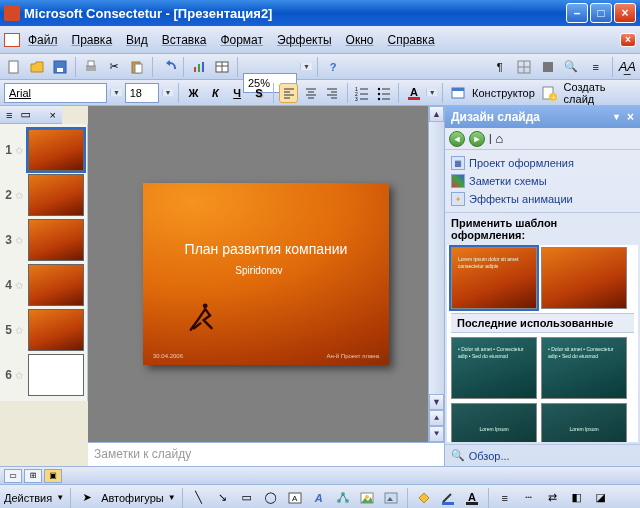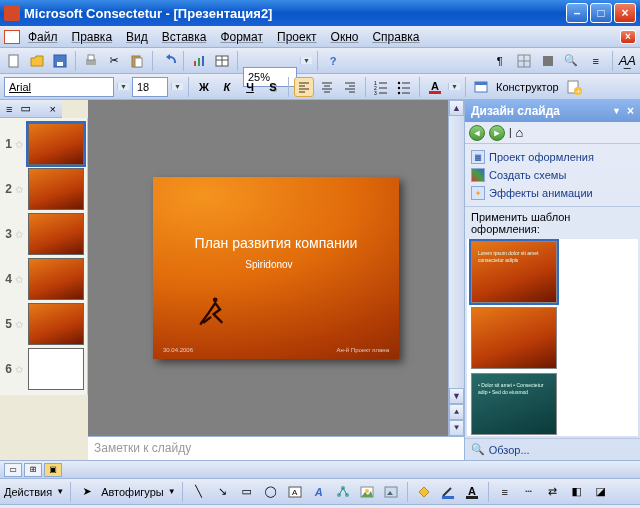--- a/index.html
+++ b/index.html
@@ -6,21 +6,21 @@
   body { width: 640px; height: 508px; background: #ece9d8; font-size: 11px; overflow: hidden; }
 
   .titlebar { height: 26px; background: linear-gradient(to bottom, #3a8be8 0%, #0a56c6 50%, #1861d8 100%); display: flex; align-items: center; padding: 0 4px; color: #fff; font-weight: bold; font-size: 13px; }
   .titlebar .app-icon { width: 16px; height: 16px; background: #d44a26; margin-right: 4px; border-radius: 2px; }
   .titlebar .title { flex: 1; }
   .win-btns { display: flex; gap: 2px; }
   .win-btn { width: 22px; height: 20px; border-radius: 3px; border: 1px solid #fff; display: flex; align-items: center; justify-content: center; font-size: 12px; font-weight: bold; color: #fff; }
   .win-min, .win-max { background: linear-gradient(#6aa8f0,#2a6bd0); }
   .win-close { background: linear-gradient(#f08060,#d03010); }
 
-  .menubar { height: 22px; background: linear-gradient(#e7ecf7,#c3d3ee); display: flex; align-items: center; padding: 0 4px; gap: 2px; border-bottom: 1px solid #9cb5d8; }
+  .menubar { height: 28px; background: linear-gradient(#e7ecf7,#c3d3ee); display: flex; align-items: center; padding: 0 4px; gap: 2px; border-bottom: 1px solid #9cb5d8; }
   .menubar .mdoc-icon { width: 16px; height: 14px; background: #fff; border: 1px solid #d44a26; }
   .menubar .mitem { padding: 2px 6px; font-size: 12px; text-decoration: underline; text-decoration-color: rgba(0,0,0,0.3); }
 
   .toolbar { height: 26px; background: linear-gradient(#e7ecf7,#c3d3ee); display: flex; align-items: center; padding: 0 4px; gap: 3px; border-bottom: 1px solid #9cb5d8; }
   .tb-btn { width: 20px; height: 20px; display: flex; align-items: center; justify-content: center; border: 1px solid transparent; border-radius: 3px; }
   .tb-sep { width: 1px; height: 20px; background: #a8bad8; margin: 0 2px; }
   .tb-combo { height: 20px; background: #fff; border: 1px solid #7b9bd1; display: flex; align-items: center; padding: 0 4px; font-size: 11px; }
   .tb-drop { width: 12px; background: #e3ebf7; border-left: 1px solid #b8c8e0; display: flex; align-items: center; justify-content: center; font-size: 7px; color: #444; }
 
   .fmt-bar { height: 26px; background: linear-gradient(#e7ecf7,#c3d3ee); display: flex; align-items: center; padding: 0 4px; gap: 3px; border-bottom: 1px solid #9cb5d8; }
@@ -48,29 +48,29 @@
   .slide-sub { position:absolute; top:82px; left:0; right:14px; text-align:center; font-size:10px; }
   .slide-date { position:absolute; bottom:6px; left:10px; font-size:6px; opacity:0.7;}
   .slide-foot { position:absolute; bottom:6px; right:10px; font-size:6px; opacity:0.7;}
 
   .vscroll { width:16px; background: linear-gradient(to right,#e3ebf7,#cdd9ee); border-left:1px solid #9cb5d8; display:flex; flex-direction:column; }
   .vscroll .arr { height:16px; display:flex;align-items:center;justify-content:center;font-size:9px;color:#436; background:linear-gradient(#f0f4fb,#cedaef); border:1px solid #9cb5d8; }
   .vscroll .track { flex:1; }
 
   .notes { height: 24px; background: #fff; border-top: 1px solid #9cb5d8; padding: 4px 6px; color: #999; font-size: 12px; }
 
-  .taskpane { width: 176px; background: linear-gradient(#e7ecf7,#d5e0f2); border-left: 1px solid #9cb5d8; display:flex; flex-direction:column; }
+  .taskpane { width: 196px; background: linear-gradient(#e7ecf7,#d5e0f2); border-left: 1px solid #9cb5d8; display:flex; flex-direction:column; }
   .tp-head { height: 22px; background: linear-gradient(#8fb6ee,#6f9cdc); color:#fff; font-weight:bold; display:flex; align-items:center; padding:0 6px; font-size:12px; }
   .tp-head .sp { flex:1; }
   .tp-nav { height:22px; display:flex; align-items:center; gap:4px; padding:0 4px; border-bottom:1px solid #b8c8e0;}
   .tp-nav .circ { width:16px;height:16px;border-radius:50%;background:linear-gradient(#8cce7c,#4a9a3a); border:1px solid #3a7a2a; display:flex;align-items:center;justify-content:center;color:#fff;font-size:9px;}
   .tp-links { padding:4px 6px; border-bottom:1px solid #b8c8e0;}
   .tp-link { display:flex; align-items:center; gap:4px; padding:2px 0; color:#1a3e8c; font-size:11px; cursor:pointer;}
   .tp-link .ico { width:14px; height:14px; background:#d8e4f8; border:1px solid #8aa8d8; font-size:8px; display:flex;align-items:center;justify-content:center;}
-  .tp-section-label { padding:4px 6px 2px; font-weight:normal; font-size:11px; }
+  .tp-section-label { padding:4px 6px 2px; font-weight:bold; font-size:11px; }
   .tp-templates { padding:2px 4px; display:flex; flex-wrap:wrap; gap:4px; background:#fff; margin:2px; flex:1; overflow:hidden; align-content:flex-start;}
   .tpl { width:86px; height:62px; border:1px solid #888; }
   .tpl.sel { outline:2px solid #316ac5; }
   .tpl.orange { background: linear-gradient(160deg,#e67817 0%,#bb3c07 60%,#6d1800 100%); }
   .tpl .mini { padding:8px 6px; font-size:5px; line-height:1.3; color:#dfe; }
   .tp-recent-label { background:#e7ecf7; padding:3px 6px; font-weight:bold; font-size:11px; border-top:1px solid #b8c8e0; border-bottom:1px solid #b8c8e0;}
   .tp-footer { padding:4px 6px; display:flex; align-items:center; gap:4px; color:#1a3e8c; border-top:1px solid #b8c8e0;}
 
   .view-switch { height:18px; background: linear-gradient(#e7ecf7,#c3d3ee); border-top:1px solid #9cb5d8; display:flex; align-items:center; padding:0 4px; gap:2px;}
   .vs-btn { width:18px; height:14px; border:1px solid #8aa8d8; background:#f0f4fa; font-size:8px; display:flex;align-items:center;justify-content:center;}
@@ -95,21 +95,21 @@
   </div>
 </div>
 
 <div class="menubar">
   <div class="mdoc-icon"></div>
   <div class="mitem">Файл</div>
   <div class="mitem">Правка</div>
   <div class="mitem">Вид</div>
   <div class="mitem">Вставка</div>
   <div class="mitem">Формат</div>
-  <div class="mitem">Проект</div>
+  <div class="mitem">Эффекты</div>
   <div class="mitem">Окно</div>
   <div class="mitem">Справка</div>
   <div style="flex:1"></div>
   <div class="win-btn win-close" style="width:16px;height:14px;font-size:10px;">×</div>
 </div>
 
 <div class="toolbar">
   <div class="tb-btn">
       <svg class="ico-svg" viewBox="0 0 16 16">
         <rect x="3" y="2" width="9" height="12" fill="#fff" stroke="#777"></rect>
@@ -268,20 +268,21 @@
       </svg>
     </div>
   <span style="padding:0 2px;">Конструктор</span>
   <div class="tb-btn">
       <svg class="ico-svg" viewBox="0 0 16 16">
         <rect x="2" y="2" width="10" height="12" fill="#fff" stroke="#888"></rect>
         <circle cx="12" cy="12" r="4" fill="#f5c03a"></circle>
         <text x="10" y="15" font-size="8" fill="#fff">+</text>
       </svg>
     </div>
+  <span style="padding:0 2px;">Создать слайд</span>
 </div>
 
 <div class="workspace">
 
   <div style="display:flex;flex-direction:column;width:88px;">
     <div class="outline-tabs">
       <span>≡</span>
       <span>▭</span>
       <span style="flex:1"></span>
       <span>×</span>
@@ -358,33 +359,34 @@
       <span style="font-size:10px;">|</span>
       <div style="font-size:13px;">⌂</div>
     </div>
     <div class="tp-links">
       <div class="tp-link">
           <div class="ico">▦</div>
           <span>Проект оформления</span>
         </div>
       <div class="tp-link">
           <div class="ico" style="background:linear-gradient(45deg,#d04040,#40a040,#4060d0);"></div>
-          <span>Создать схемы</span>
+          <span>Заметки схемы</span>
         </div>
       <div class="tp-link">
           <div class="ico" style="color:#f5a020;">✦</div>
           <span>Эффекты анимации</span>
         </div>
     </div>
     <div class="tp-section-label">Применить шаблон оформления:</div>
     <div class="tp-templates">
       <div class="tpl orange sel">
           <div class="mini">Lorem ipsum dolor sit amet consectetur adipis</div>
         </div>
       <div class="tpl orange"></div>
+      <div class="tp-recent-label" style="width:100%;">Последние использованные</div>
       <div class="tpl" style="background:linear-gradient(160deg,#2a6a6a,#0a3a3a);">
           <div class="mini">• Dolor sit amet
 • Consectetur adip
 • Sed do eiusmod</div>
         </div>
       <div class="tpl" style="background:linear-gradient(160deg,#2a6a6a,#0a3a3a);">
           <div class="mini">• Dolor sit amet
 • Consectetur adip
 • Sed do eiusmod</div>
         </div>

